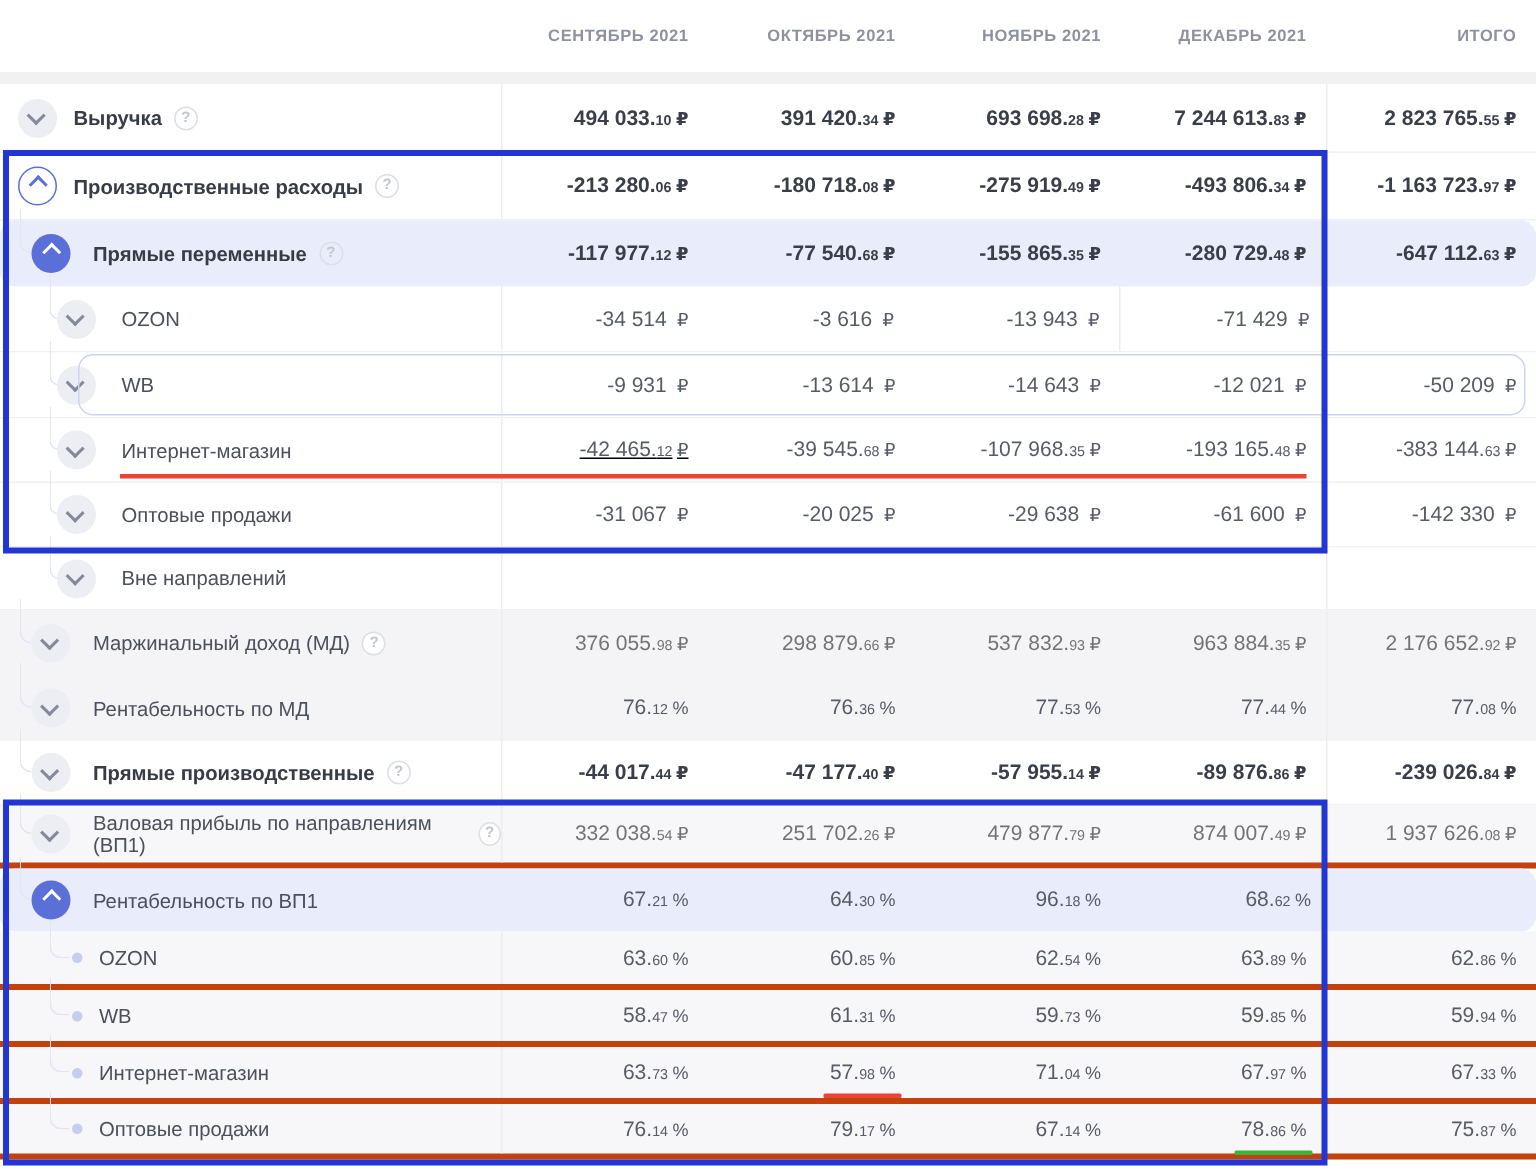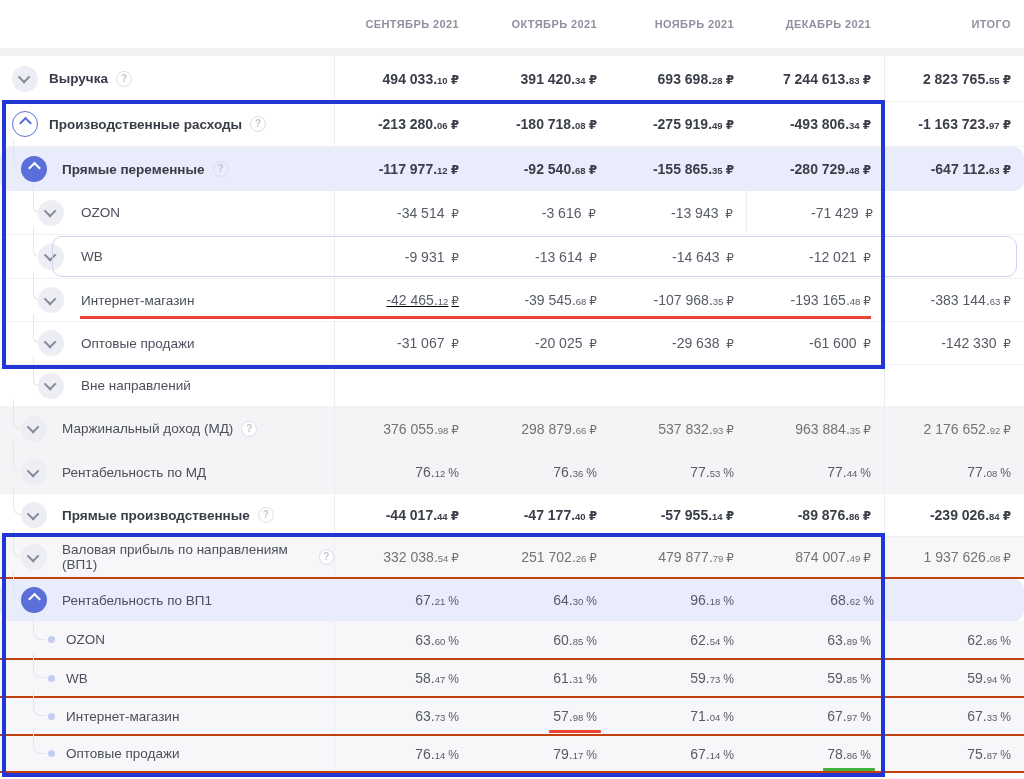--- a/index.html
+++ b/index.html
@@ -15,21 +15,21 @@
   .col-h{
     box-sizing:border-box;text-align:right;padding-right:13px;
     font-size:11px;font-weight:700;color:#8d929e;letter-spacing:.4px;
   }
   .band{height:8px;background:#f1f1f4;}
   
   .row{display:flex;position:relative;box-sizing:border-box;}
   .bg-white{background:#ffffff;border-bottom:1px solid #f1f1f4;}
   .bg-lavender{background:#e9ecfb;border-radius:10px;}
   .bg-gray{background:#f4f4f7;}
-  .bg-faint{background:#f7f7f9;border-bottom:2px solid #c2410c;}
+  .bg-faint{background:#f7f7f9;border-bottom:4px solid #c2410c;}
   .lc{
     width:335px;flex:0 0 335px;box-sizing:border-box;position:relative;
     display:flex;align-items:center;border-right:1px solid #ededf1;
   }
   .bg-lavender .lc{border-right-color:transparent;}
   .vc{
     box-sizing:border-box;display:flex;align-items:center;justify-content:flex-end;
     padding-right:13px;position:relative;
   }
   .vc.itogo{border-left:1px solid #ededf1;}
@@ -166,21 +166,21 @@
         <button class="circ filled">
           <span class="chev up"></span>
         </button>
         <span class="rlabel">Прямые переменные</span>
         <span class="help">?</span>
       </div>
       <div class="vc" style="width: 137px;">
         <span class="vw"><span class="vi">-117 977.</span><span class="vf">12</span><span class="vu">₽</span></span>
       </div>
       <div class="vc" style="width: 138px;">
-        <span class="vw"><span class="vi">-92 540.</span><span class="vf">68</span><span class="vu">₽</span></span>
+        <span class="vw"><span class="vi">-77 540.</span><span class="vf">68</span><span class="vu">₽</span></span>
       </div>
       <div class="vc" style="width: 137px;">
         <span class="vw"><span class="vi">-155 865.</span><span class="vf">35</span><span class="vu">₽</span></span>
       </div>
       <div class="vc" style="width: 137px;">
         <span class="vw"><span class="vi">-280 729.</span><span class="vf">48</span><span class="vu">₽</span></span>
       </div>
       <div class="vc itogo" style="width: 140px;">
         <span class="vw"><span class="vi">-647 112.</span><span class="vf">63</span><span class="vu">₽</span></span>
       </div>
@@ -218,20 +218,23 @@
         <span class="vw"><span class="vi">-9 931 </span><span class="vu">₽</span></span>
       </div>
       <div class="vc" style="width: 138px;">
         <span class="vw"><span class="vi">-13 614 </span><span class="vu">₽</span></span>
       </div>
       <div class="vc" style="width: 137px;">
         <span class="vw"><span class="vi">-14 643 </span><span class="vu">₽</span></span>
       </div>
       <div class="vc" style="width: 137px;">
         <span class="vw"><span class="vi">-12 021 </span><span class="vu">₽</span></span>
+      </div>
+      <div class="vc itogo" style="width: 140px;">
+        <span class="vw"><span class="vi">-50 209 </span><span class="vu">₽</span></span>
       </div>
       <div class="wb-outline"></div>
     </div>
     <div class="row bg-white" style="height: 43px;">
       <div class="lc lvl-2">
         <span class="conn conn-2"></span>
         <button class="circ gray">
           <span class="chev down"></span>
         </button>
         <span class="rlabel">Интернет-магазин</span>

